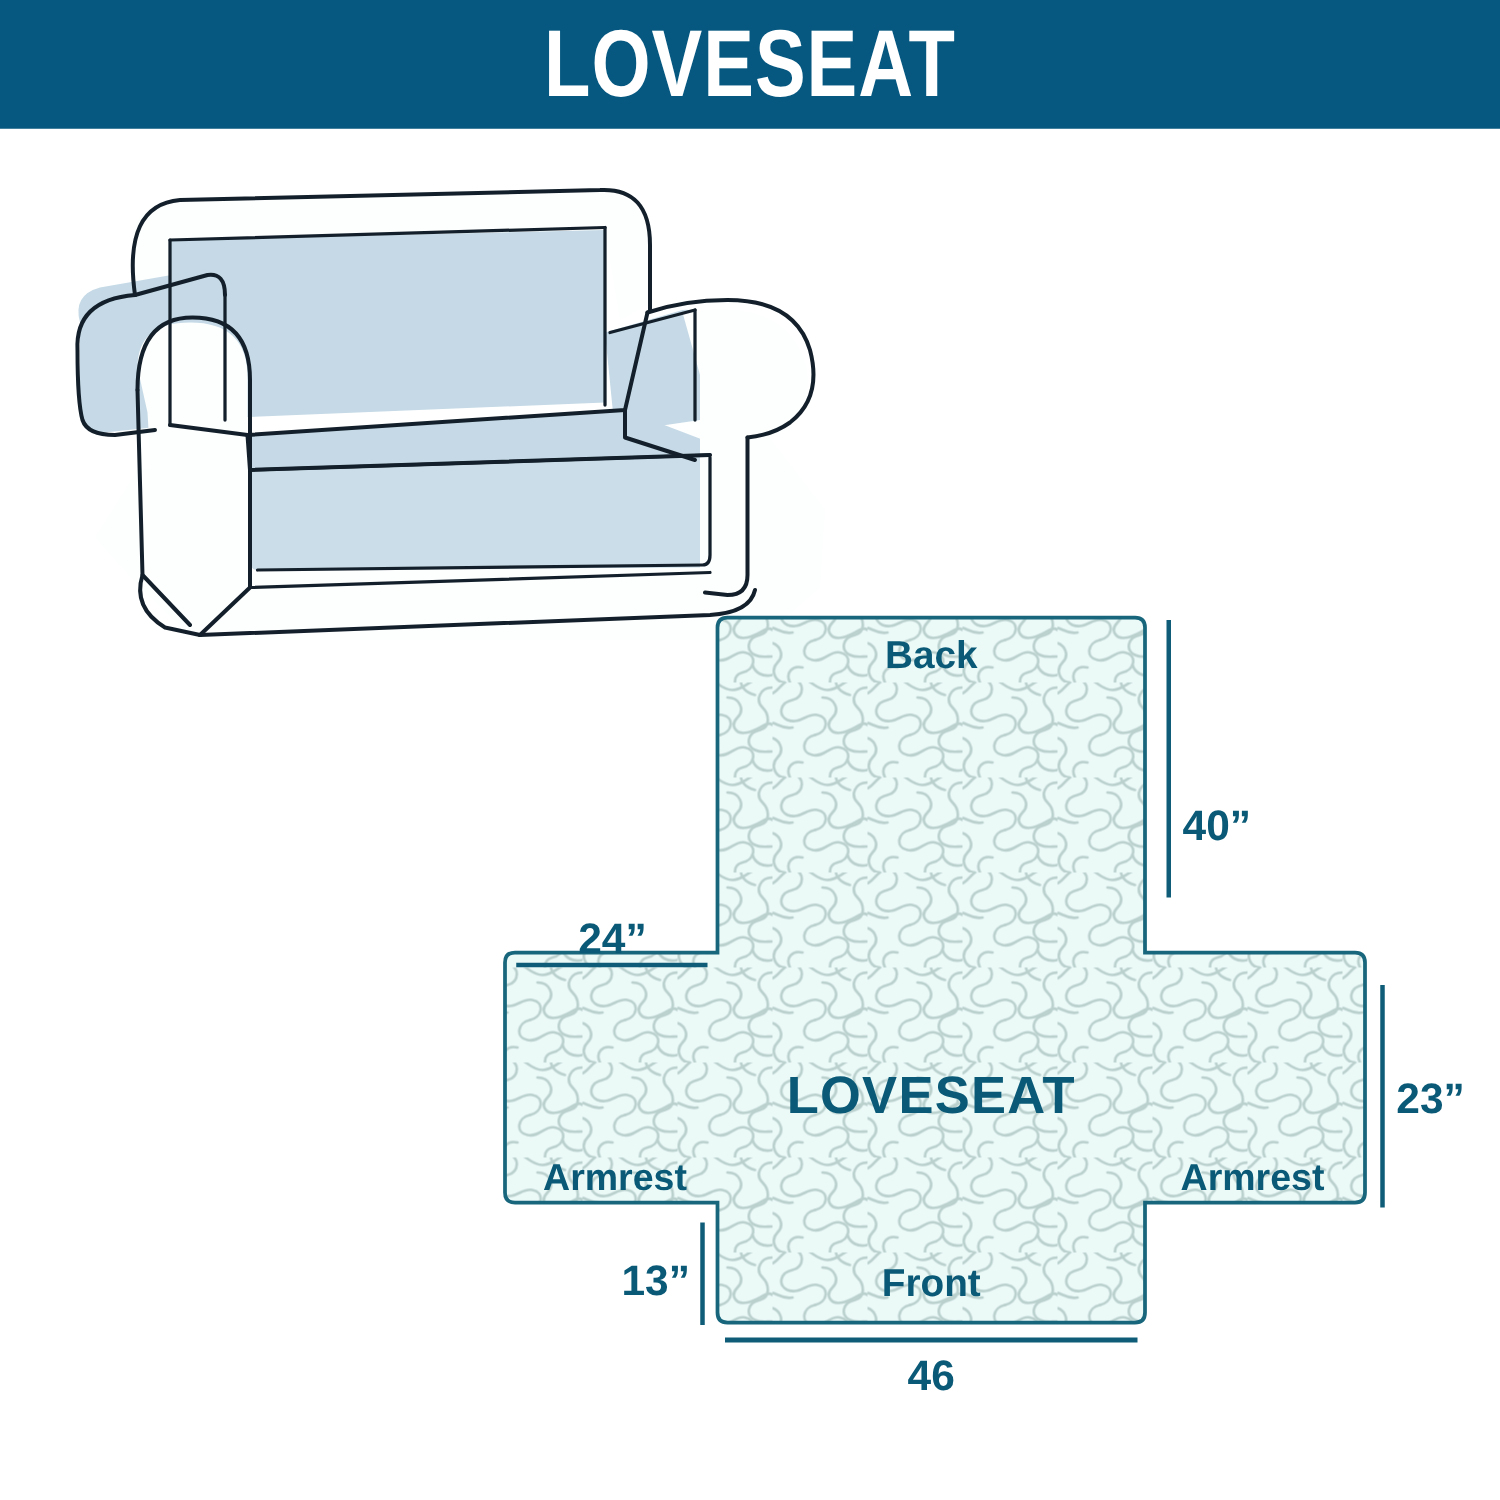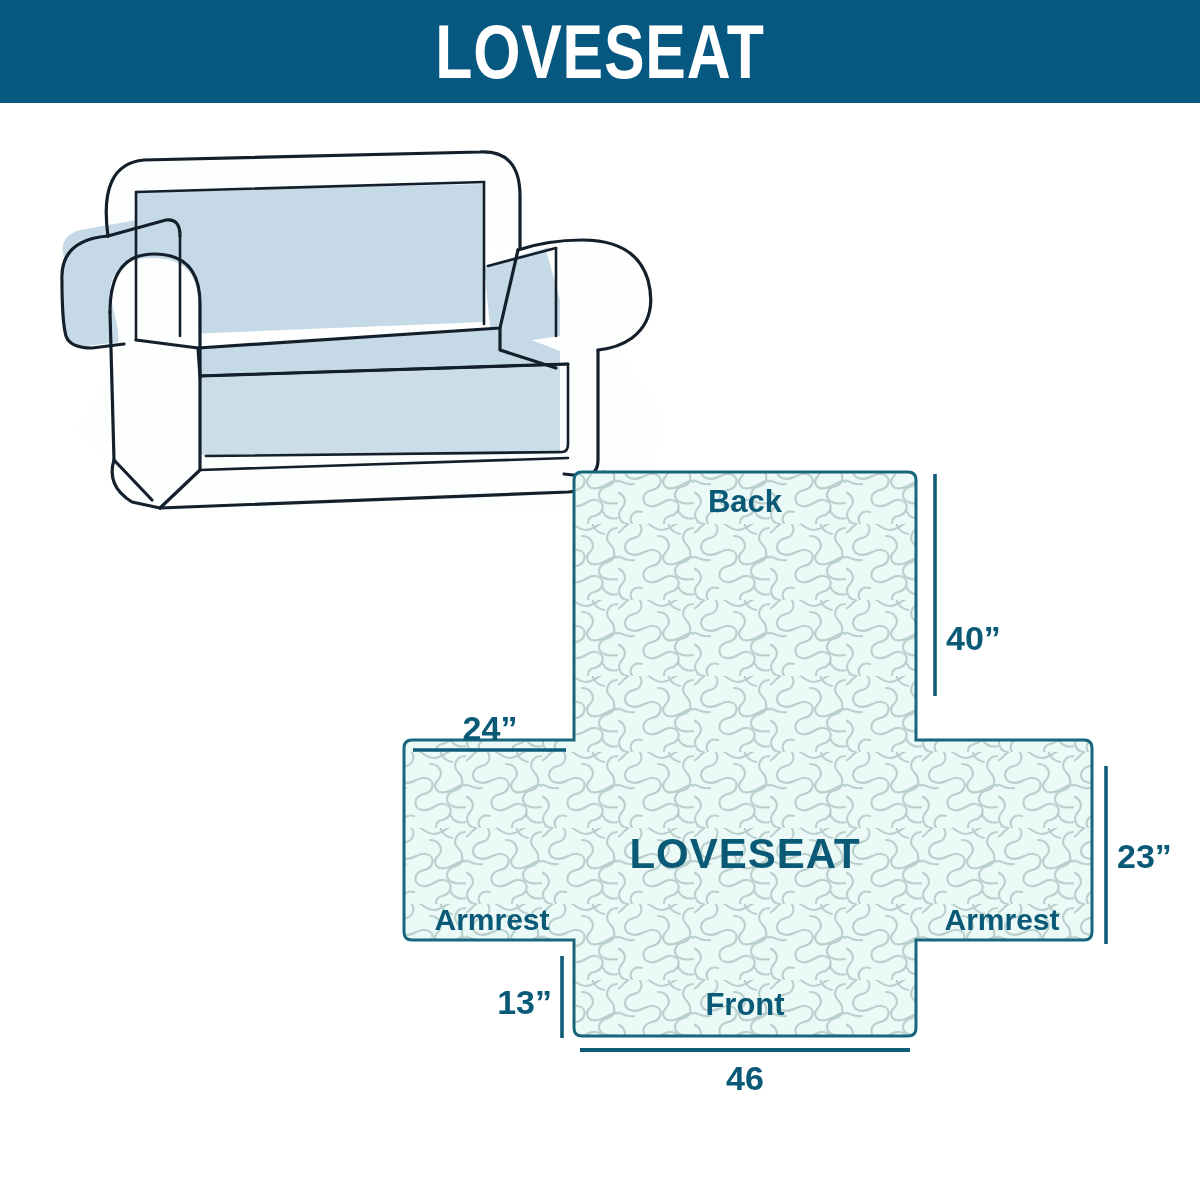--- a/index.html
+++ b/index.html
@@ -54,21 +54,21 @@
     top: 140px;
     width: 640px;
     height: 400px;
   }
   .sofa-illustration svg { display: block; width: 100%; height: 100%; }
 
   
   .pattern-diagram {
     position: absolute;
     left: 390px;
-    top: 448px;
+    top: 470px;
     width: 790px;
     height: 660px;
   }
   .pattern-diagram svg { display: block; width: 100%; height: 100%; }
 
   .noselect { -webkit-user-select: none; user-select: none; }
 </style>
 </head>
 <body>
 

